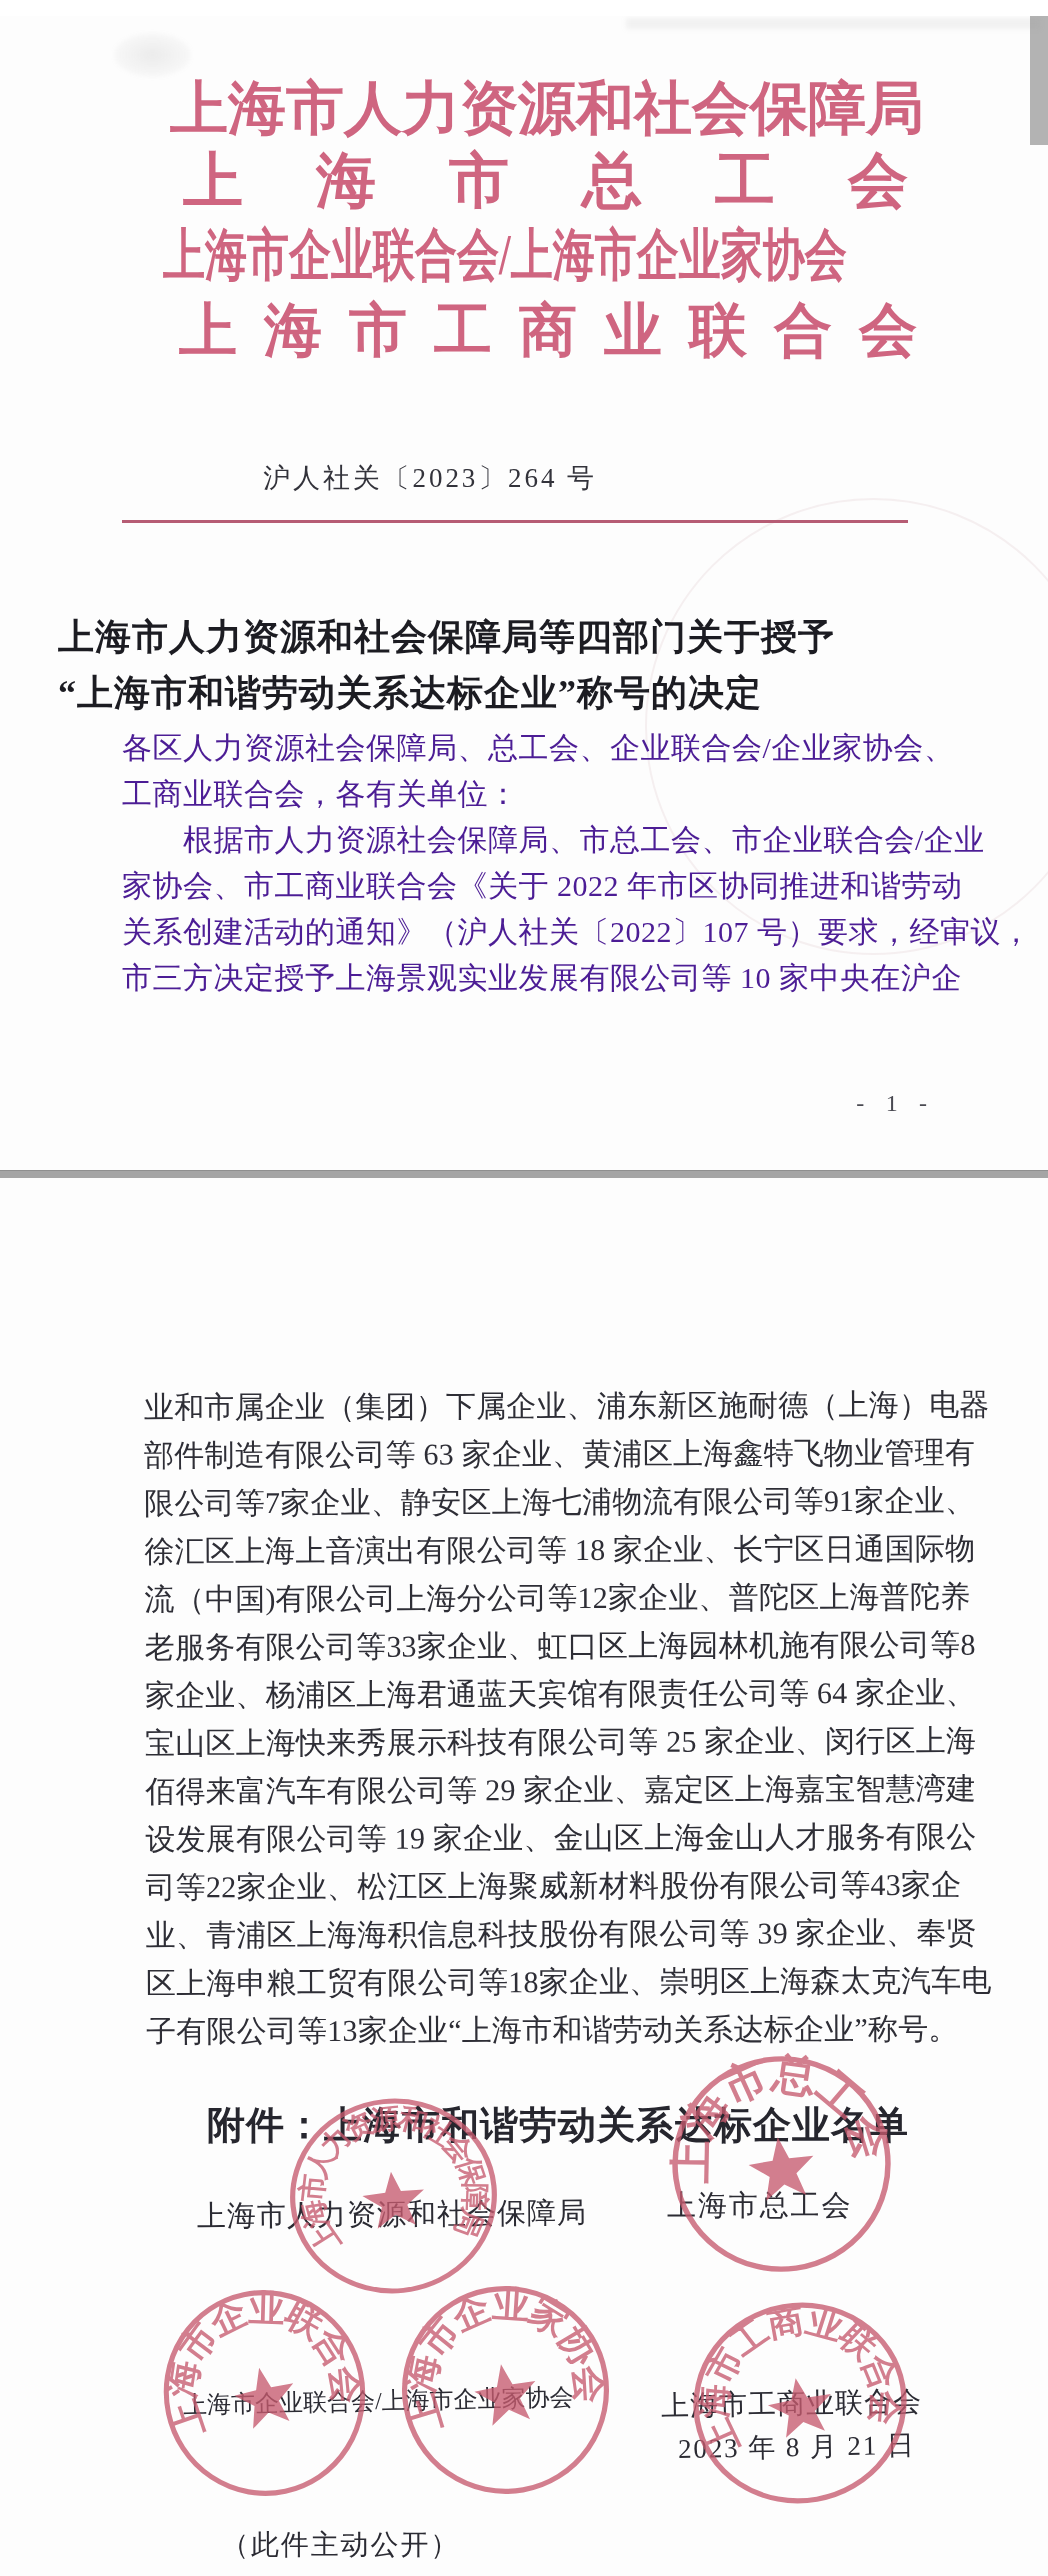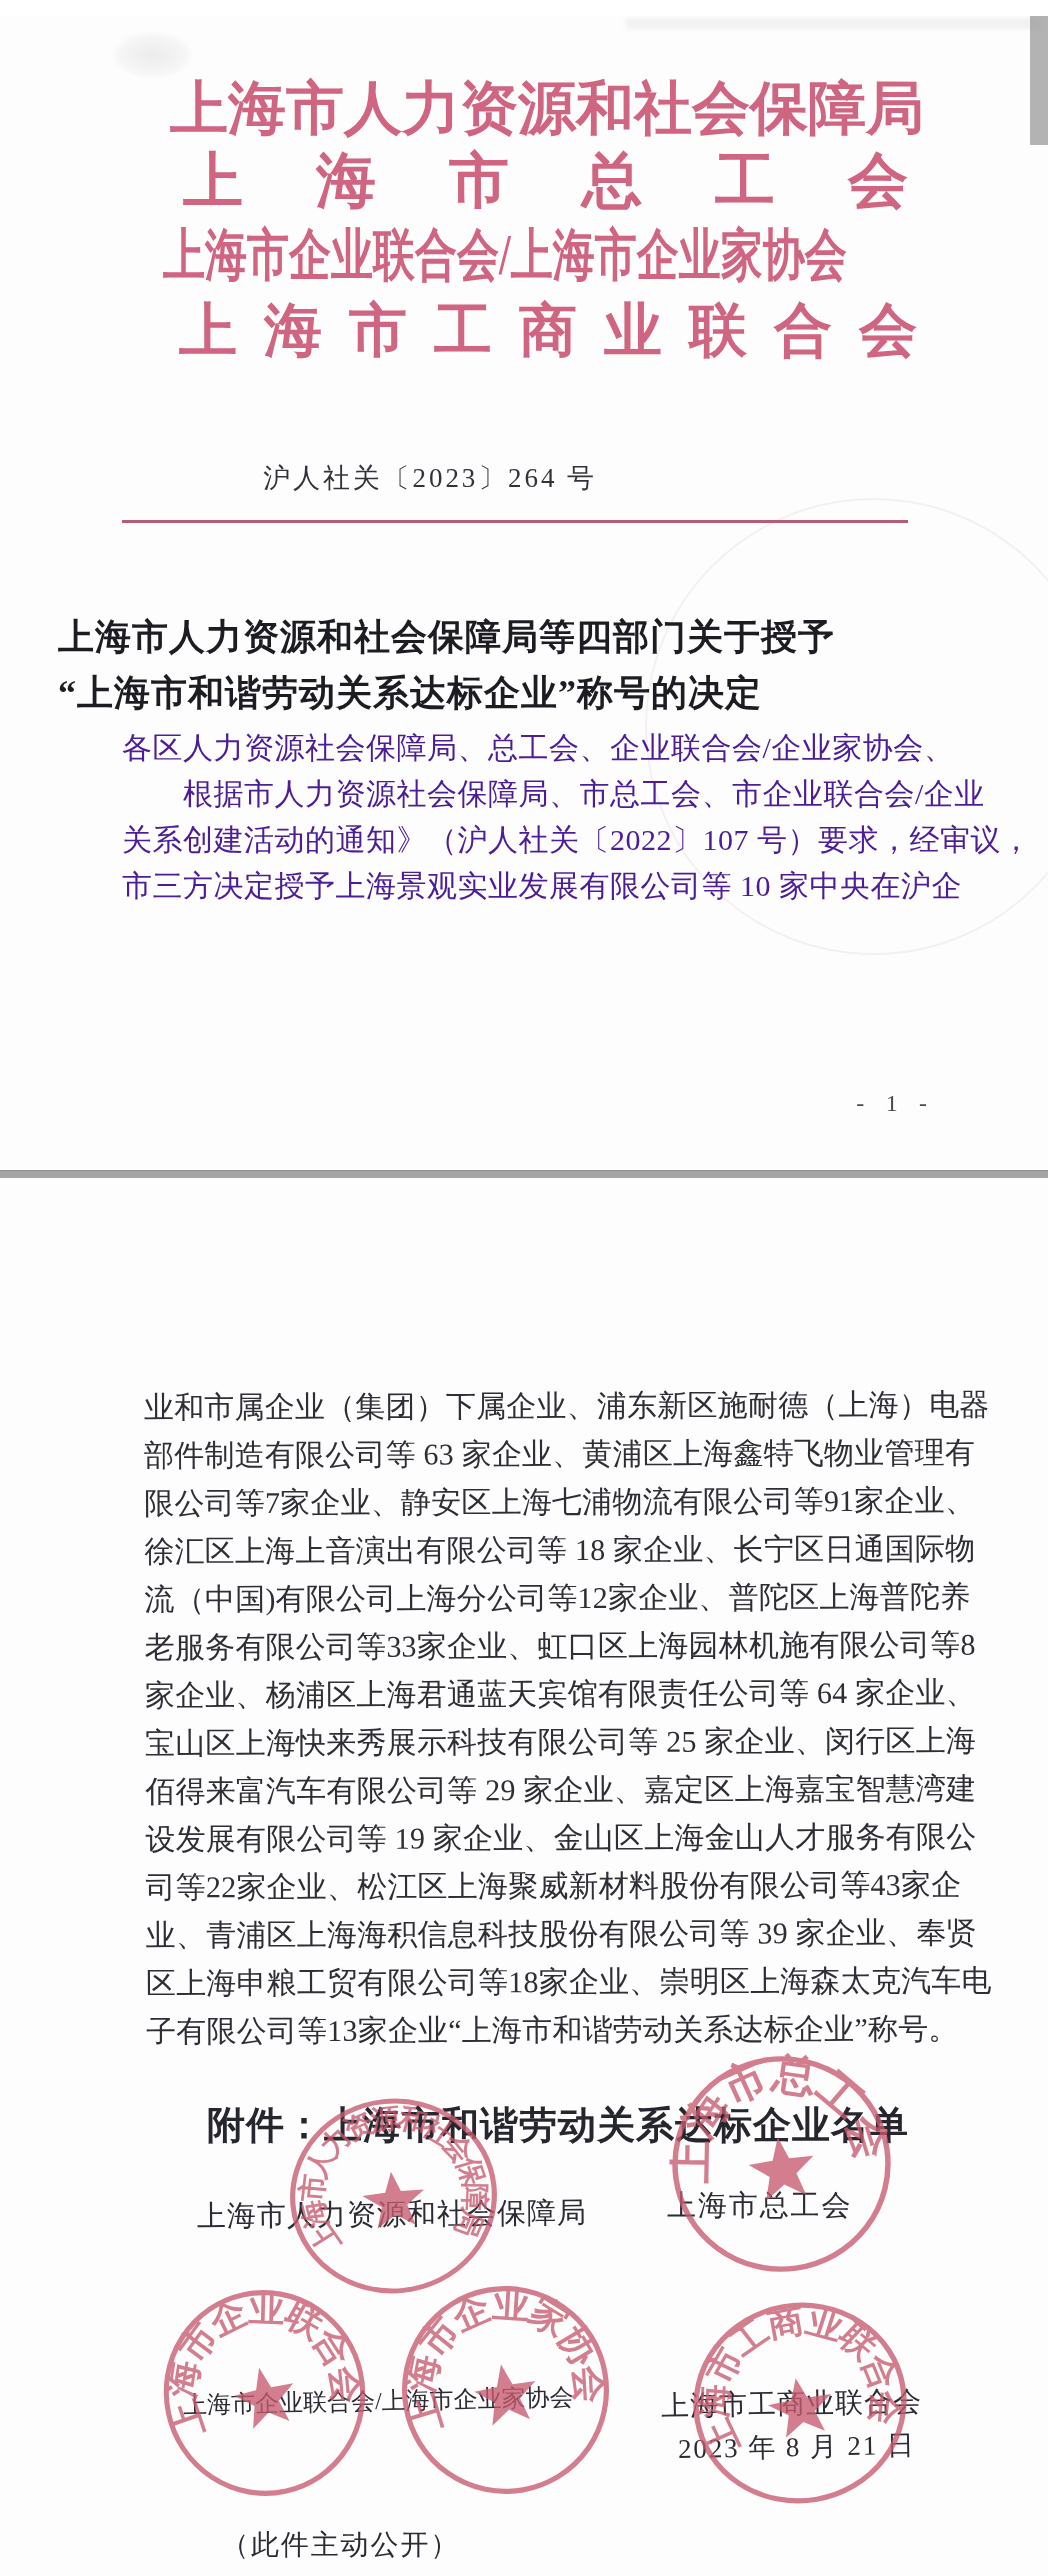--- a/index.html
+++ b/index.html
@@ -68,21 +68,23 @@
     <div class="docnum">沪人社关〔2023〕264 号</div>
     <div class="redline"></div>
 
     <div class="title">
       <div>上海市人力资源和社会保障局等四部门关于授予</div>
       <div>“上海市和谐劳动关系达标企业”称号的决定</div>
     </div>
 
     <div class="body1">
       <div>各区人力资源社会保障局、总工会、企业联合会/企业家协会、</div>
+      <div>工商业联合会，各有关单位：</div>
       <div>　　根据市人力资源社会保障局、市总工会、市企业联合会/企业</div>
+      <div>家协会、市工商业联合会《关于 2022 年市区协同推进和谐劳动</div>
       <div>关系创建活动的通知》（沪人社关〔2022〕107 号）要求，经审议，</div>
       <div>市三方决定授予上海景观实业发展有限公司等 10 家中央在沪企</div>
     </div>
 
     <div class="pagenum">- 1 -</div>
   </div>
 
   <div class="band"></div>
 
   <div class="page page2"></div>

